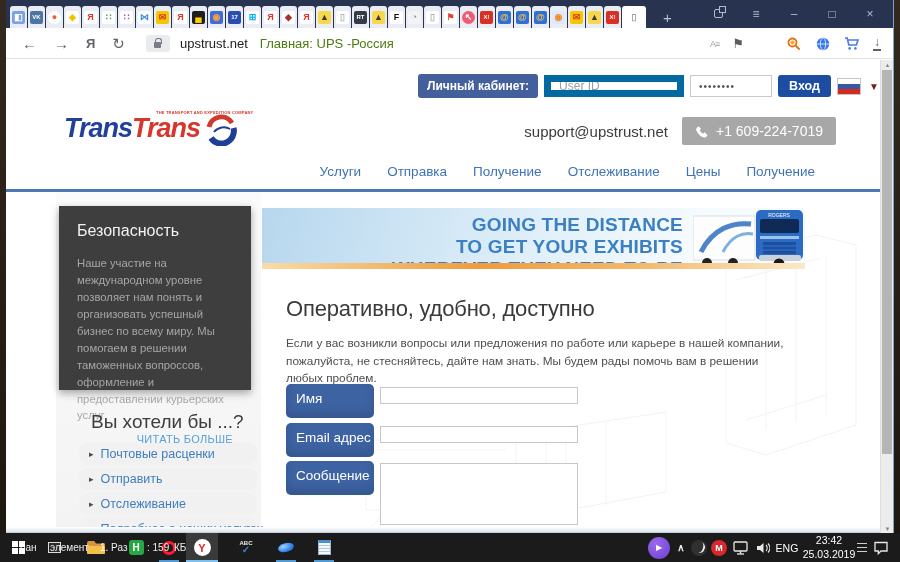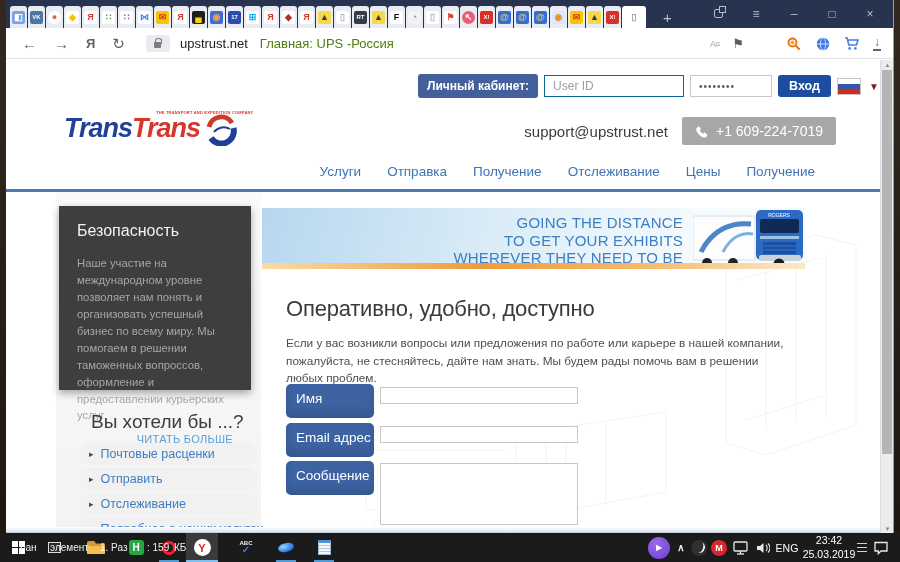--- a/index.html
+++ b/index.html
@@ -34,21 +34,21 @@
   .gap{width:16px}
   .dl-ic{font-size:12px;color:#5f6368;border-bottom:2px solid #5f6368;line-height:1;padding:0 1px 1px}
 
   
   #content{position:absolute;top:60px;left:0;right:0;bottom:0;background:#fff;overflow:hidden}
   #page{position:absolute;left:0;top:0;width:875px;height:100%}
   .sketch{position:absolute;pointer-events:none}
 
   #login-row{position:absolute;left:412px;top:14px;display:flex;align-items:center;gap:6px}
   #login-label{background:#44609c;color:#fff;font-size:12px;font-weight:700;padding:5px 9px;border-radius:3px;white-space:nowrap}
-  #uid{width:140px;height:22px;border:1px solid #0369a1;font-size:12px;padding:0 8px;color:#444;font-family:inherit}
+  #uid{width:140px;height:22px;border:7px solid #0369a1;font-size:12px;padding:0 8px;color:#444;font-family:inherit}
   #uid::placeholder{color:#9aa0a6}
   #pwd{width:82px;height:22px;border:1px solid #c9c9c9;font-size:10px;letter-spacing:1px;padding:0 8px;color:#555;font-family:inherit}
   #vhod{background:#1c4da1;color:#fff;font-size:12.5px;font-weight:700;padding:4px 11px;border-radius:3px;border:none;font-family:inherit}
   .ruflag{width:24px;height:17px;border:1px solid #c6c6c6;background:linear-gradient(#fff 33%,#3757a5 33% 66%,#d52b1e 66%)}
   .flag-caret{color:#7a1d15;font-size:10px;margin-left:2px}
 
   #logo{position:absolute;left:58px;top:52px;display:flex;align-items:center}
   .logo-text{font-style:italic;font-weight:800;font-size:27px;letter-spacing:-1px;position:relative;white-space:nowrap}
   .seliko{color:#21409a}.trans{color:#d6362c}
   .tagline{position:absolute;top:-3px;left:92px;font-style:normal;font-weight:700;font-size:4px;letter-spacing:.2px;color:#d6362c;white-space:nowrap}
@@ -70,21 +70,21 @@
 
   #would{position:absolute;left:53px;top:351px;width:210px}
   #would h3{font-size:19px;font-weight:400;color:#3d3d3d;margin:0 0 10px 32px}
   .wrow{display:flex;align-items:center;margin:0 0 3px 20px;background:#f1f1f1;border-radius:9px;padding:4px 10px;width:178px}
   .wrow .blt{color:#4a4a4a;font-size:9px;margin-right:7px}
   .wrow a{font-size:12.5px;color:#3f7dc0;text-decoration:none;white-space:nowrap}
 
   #main-col{position:absolute;left:256px;top:0;width:543px;height:474px}
   #banner{position:absolute;left:0;top:148px;width:543px;height:61px;overflow:hidden;background:linear-gradient(105deg,#b7d7ee 0%,#dcedf8 45%,#f6fbfe 80%)}
   #banner-text{position:absolute;right:122px;top:6px;text-align:right}
-  #banner-text div{font-size:15px;font-weight:400;color:#3c80c3;line-height:1.17;letter-spacing:.2px;white-space:nowrap}
+  #banner-text div{font-size:19px;font-weight:700;color:#3c80c3;line-height:1.17;letter-spacing:.2px;white-space:nowrap}
   #truck{position:absolute;right:0;top:0}
   #banner-strip{position:absolute;left:0;bottom:0;width:100%;height:6px;background:linear-gradient(90deg,#f9dca4,#ef9b3d 40%,#f4b96a 70%,#fbe9c9)}
 
   #main-head{position:absolute;left:24px;top:236px;font-size:22px;font-weight:400;color:#3a3a3a;letter-spacing:-.2px;white-space:nowrap}
   #main-para{position:absolute;left:24px;top:275px;width:510px;font-size:11.8px;line-height:1.5;color:#4e4e4e}
 
   #form{position:absolute;left:24px;top:324px;width:300px}
   .frow{position:absolute;left:0}
   .flabel{position:absolute;left:0;top:0;width:88px;height:34px;background:#3d63a3;border-radius:5px;color:#fff;font-size:13.5px;padding:7px 0 0 10px;box-shadow:inset 0 -6px 10px rgba(0,0,0,.12)}
   .finput{position:absolute;left:94px;top:3px;width:198px;height:17px;border:1px solid #c6c6c6;background:#fff;font-family:inherit;font-size:11px;padding:0 5px}

